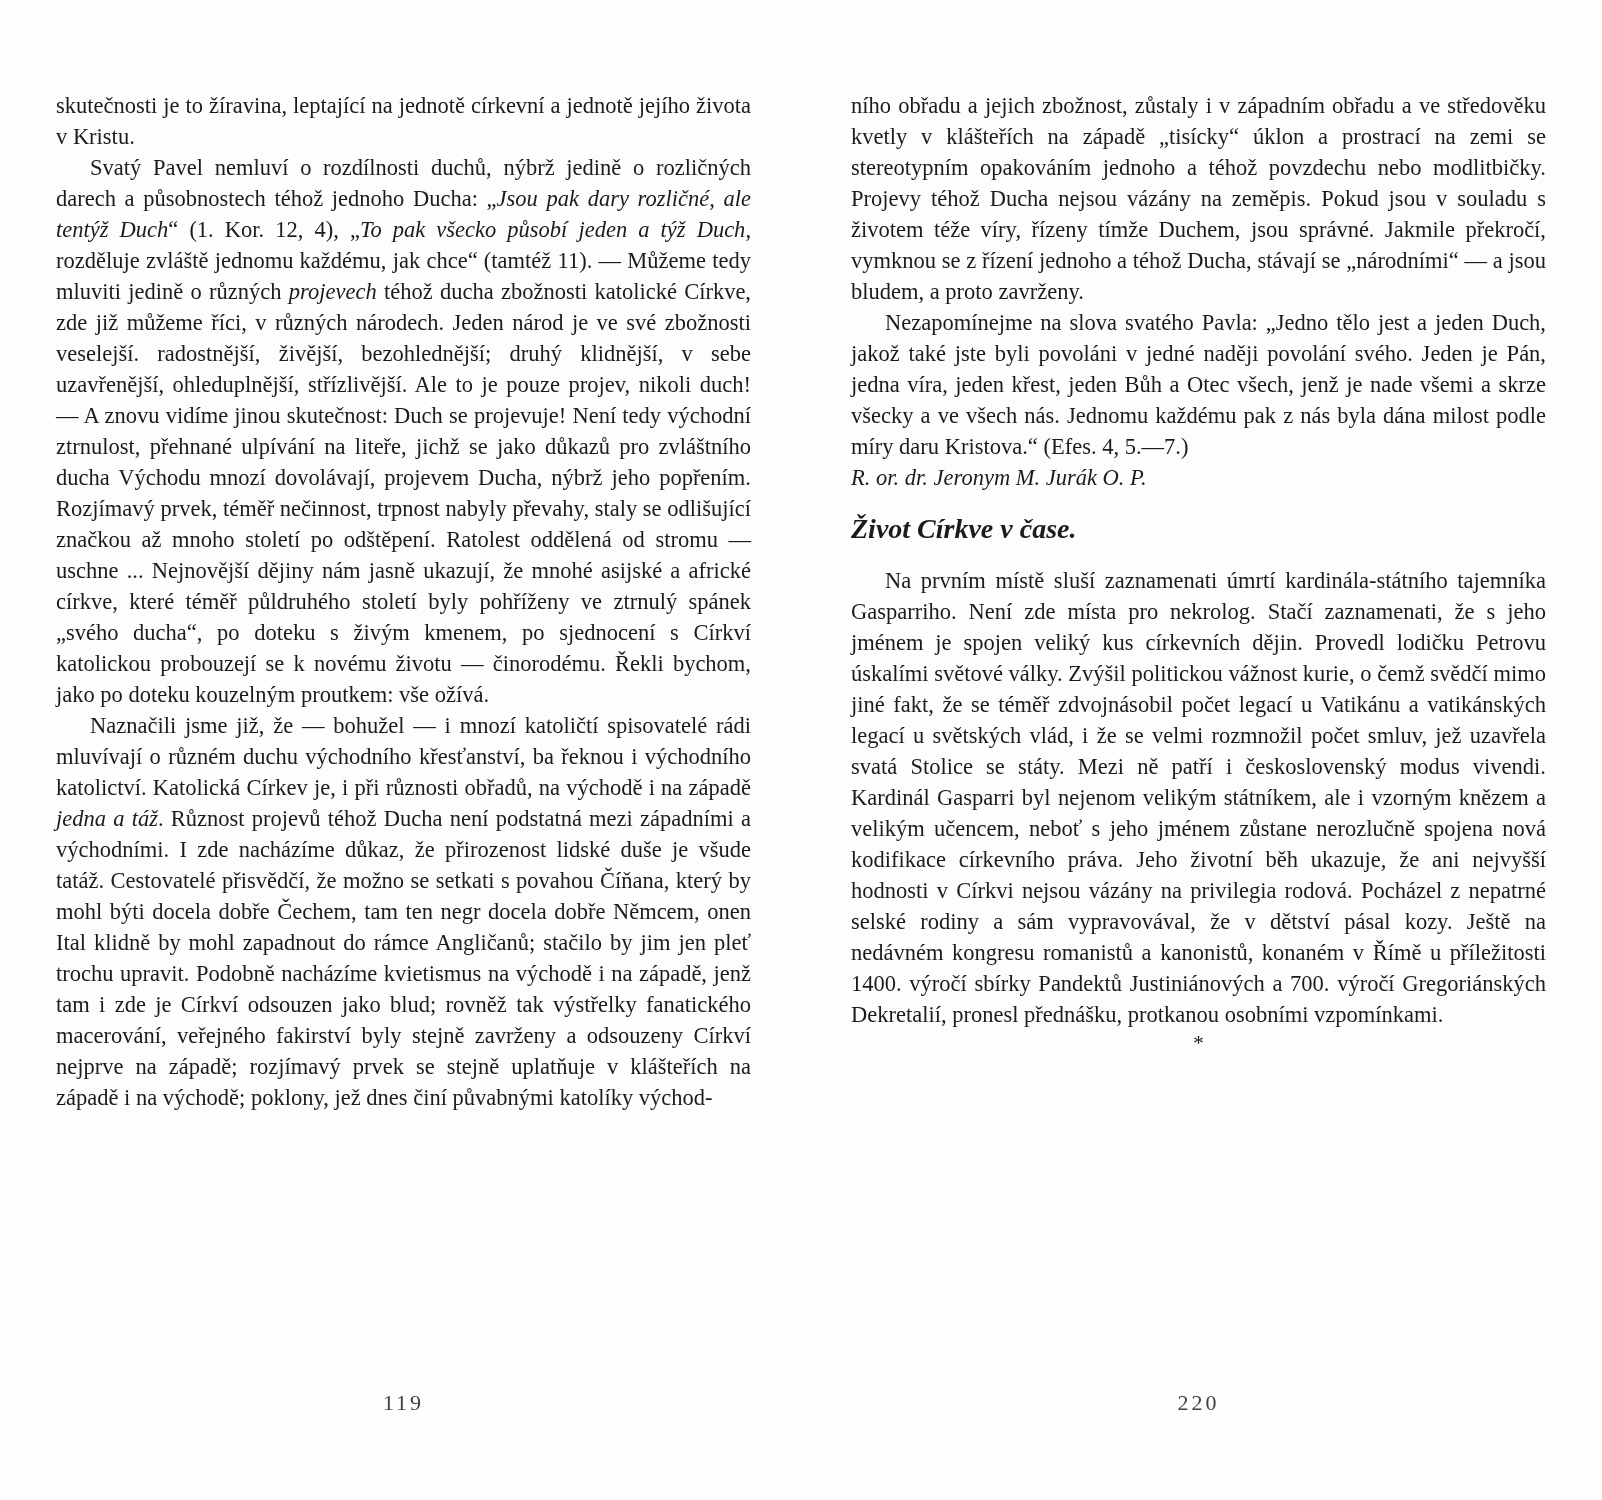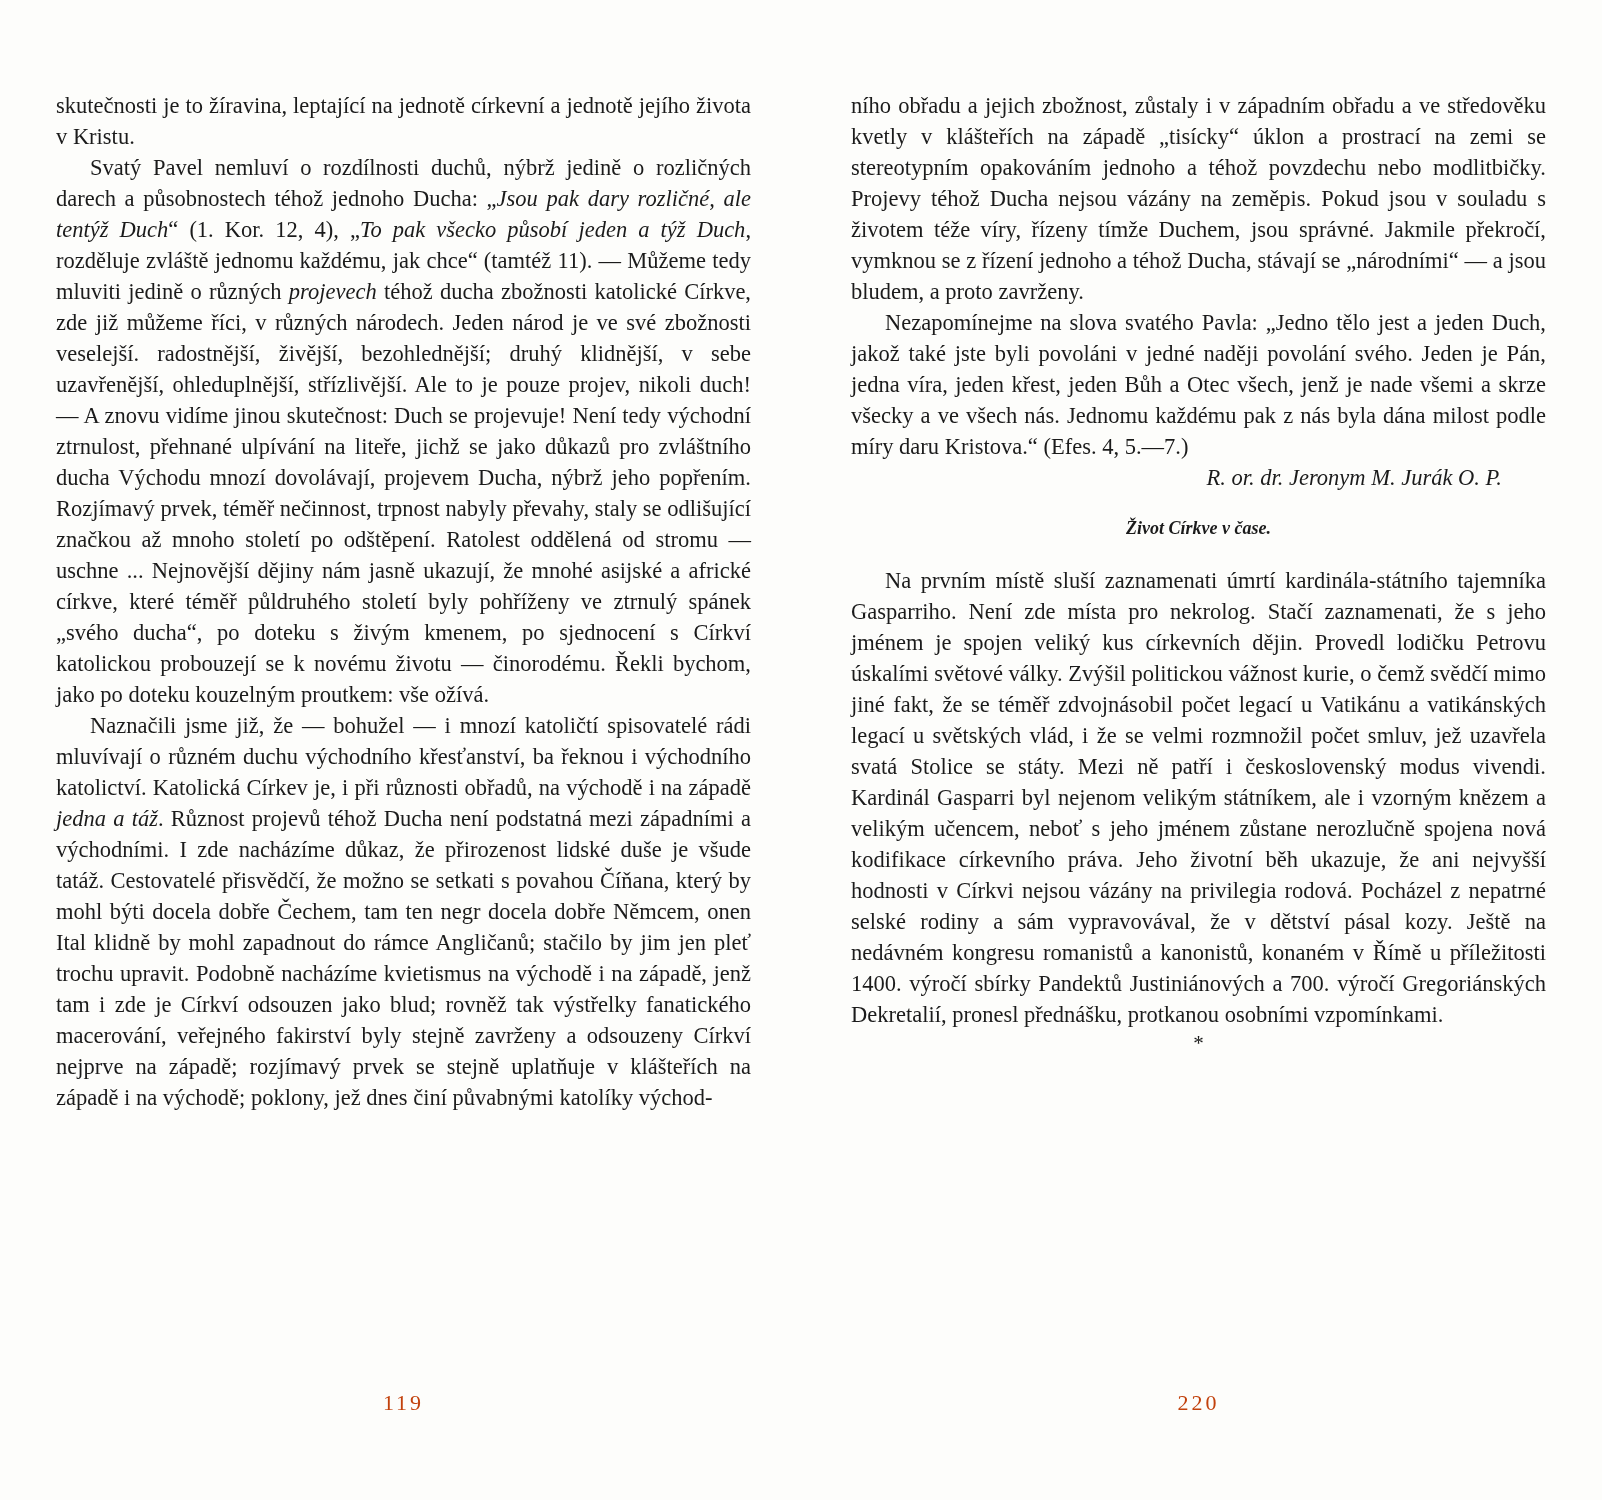--- a/index.html
+++ b/index.html
@@ -40,47 +40,45 @@
     margin: 0;
     text-align: justify;
     text-indent: 0;
   }
   .para.indent {
     text-indent: 34px;
   }
   .it { font-style: italic; }
   .bd { font-weight: bold; }
   .para-signature {
-    text-align: right;
     padding-right: 44px;
     text-indent: 0;
   }
   .para-heading {
-    text-align: center;
     text-indent: 0;
-    font-size: 18px;
+    font-size: 28px;
     margin: 20px 0 21px 0;
     font-family: Liberation Serif, serif;
   }
   .para-separator {
     text-align: center;
     text-indent: 0;
     font-size: 21px;
     line-height: 25px;
     margin: 1px 0;
   }
   .page-number {
     position: absolute;
     bottom: -2px;
     left: 0;
     right: 0;
     text-align: center;
     font-size: 22px;
     letter-spacing: 3px;
-    color: #c2410c;
+    color: #404040;
   }
 </style>
 </head>
 <body>
 
 <div class="spread">
   <div class="page">
     <div class="text-block">
         <p class="para para-body"><span>skutečnosti je to žíravina, leptající na jednotě církevní a jednotě jejího života v Kristu.</span></p>
         <p class="para para-body indent"><span>Svatý Pavel nemluví o rozdílnosti duchů, nýbrž jedině o rozličných darech a působnostech téhož jednoho Ducha: „</span><span class="it">Jsou pak dary rozličné, ale tentýž Duch</span><span>“ (1. Kor. 12, 4), „</span><span class="it">To pak všecko působí jeden a týž Duch</span><span>, rozděluje zvláště jednomu každému, jak chce“ (tamtéž 11). — Můžeme tedy mluviti jedině o různých </span><span class="it">projevech</span><span> téhož ducha zbožnosti katolické Církve, zde již můžeme říci, v různých národech. Jeden národ je ve své zbožnosti veselejší. radostnější, živější, bezohlednější; druhý klidnější, v sebe uzavřenější, ohleduplnější, střízlivější. Ale to je pouze projev, nikoli duch! — A znovu vidíme jinou skutečnost: Duch se projevuje! Není tedy východní ztrnulost, přehnané ulpívání na liteře, jichž se jako důkazů pro zvláštního ducha Východu mnozí dovolávají, projevem Ducha, nýbrž jeho popřením. Rozjímavý prvek, téměř nečinnost, trpnost nabyly převahy, staly se odlišující značkou až mnoho století po odštěpení. Ratolest oddělená od stromu — uschne ... Nejnovější dějiny nám jasně ukazují, že mnohé asijské a africké církve, které téměř půldruhého století byly pohříženy ve ztrnulý spánek „svého ducha“, po doteku s živým kmenem, po sjednocení s Církví katolickou probouzejí se k novému životu — činorodému. Řekli bychom, jako po doteku kouzelným proutkem: vše ožívá.</span></p>

